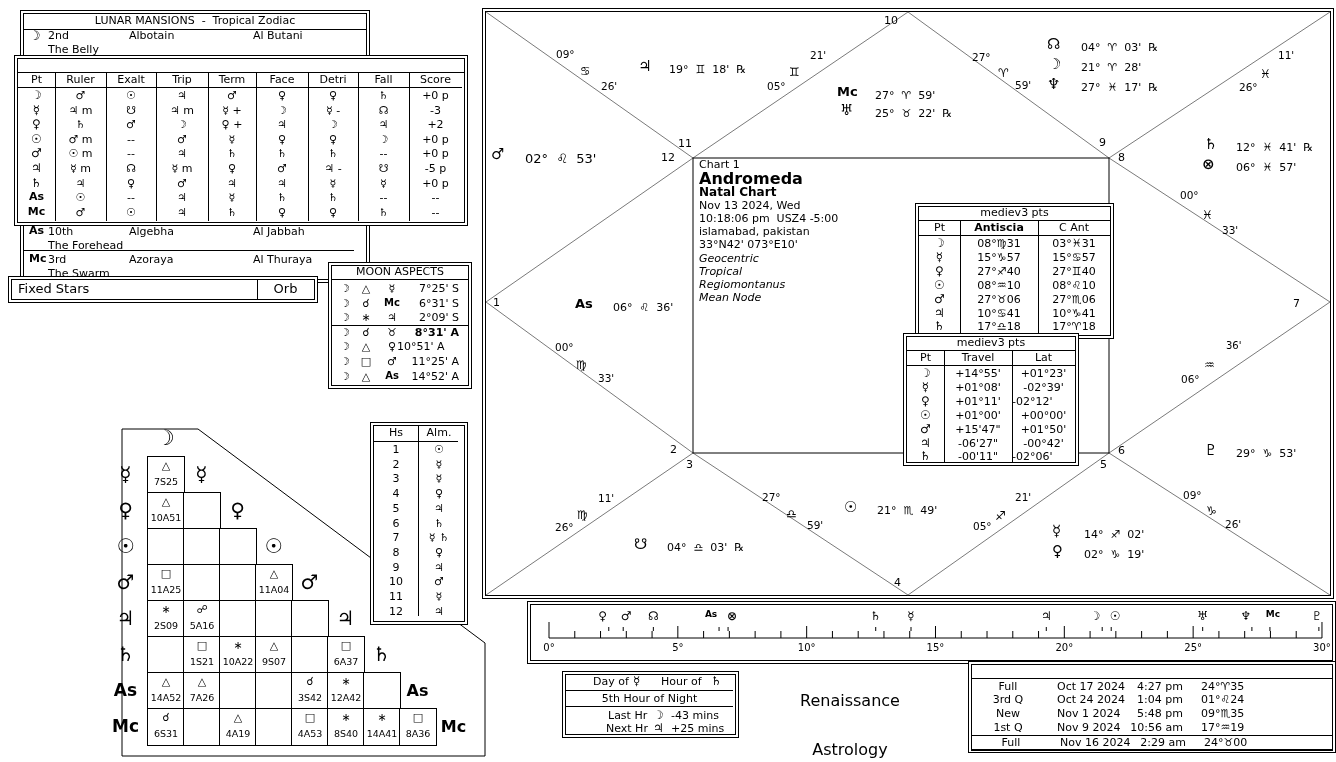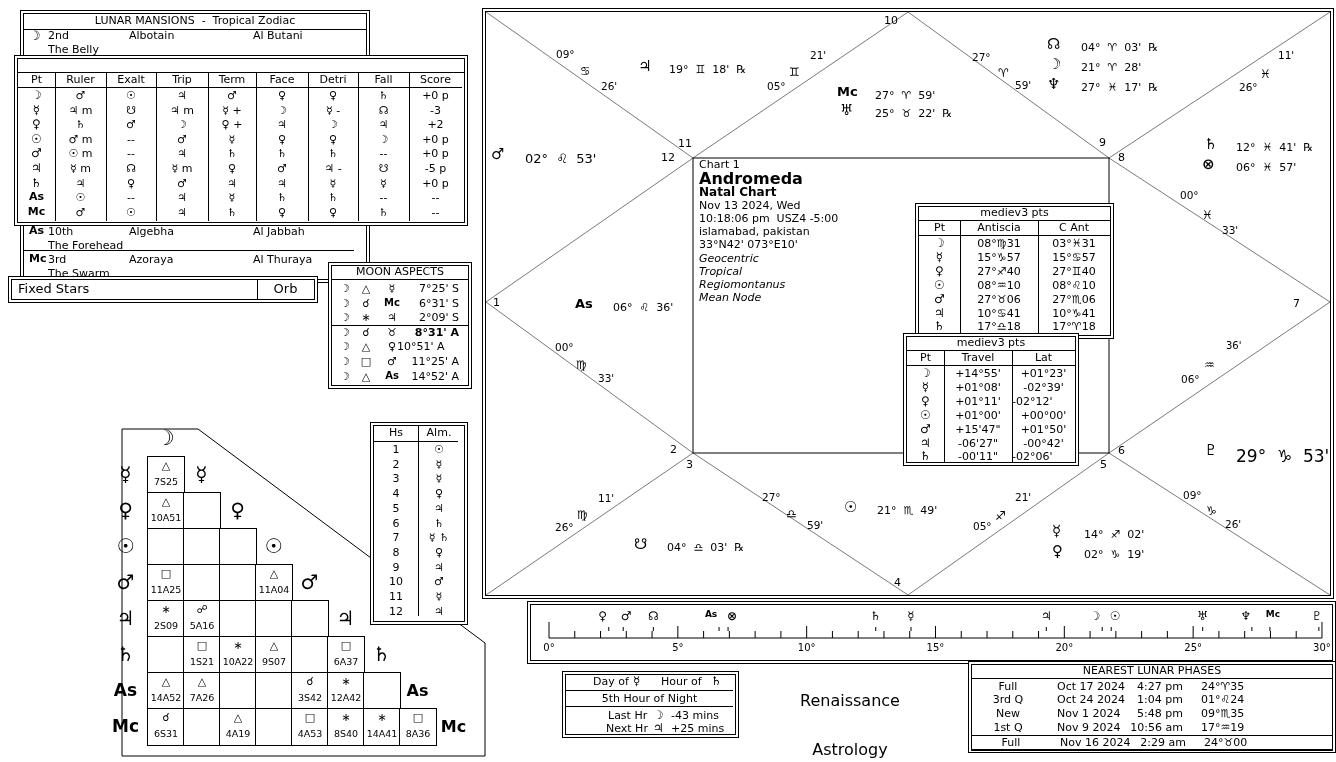--- a/index.html
+++ b/index.html
@@ -320,28 +320,28 @@
       <div class="abs" style="left: 130px; top: 293px; font-size: 11px;">06°  ♌  36'</div>
       <div class="abs" style="left: 151px; top: 528px; font-weight: bold; font-size: 15px;">☋</div>
       <div class="abs" style="left: 184px; top: 533px; font-size: 11px;">04°  ♎  03'  ℞</div>
       <div class="abs" style="left: 361px; top: 491px; font-weight: bold; font-size: 15px;">☉</div>
       <div class="abs" style="left: 394px; top: 496px; font-size: 11px;">21°  ♏  49'</div>
       <div class="abs" style="left: 569px; top: 515px; font-weight: bold; font-size: 15px;">☿</div>
       <div class="abs" style="left: 601px; top: 520px; font-size: 11px;">14°  ♐  02'</div>
       <div class="abs" style="left: 569px; top: 535px; font-weight: bold; font-size: 15px;">♀</div>
       <div class="abs" style="left: 601px; top: 540px; font-size: 11px;">02°  ♑  19'</div>
       <div class="abs" style="left: 721px; top: 434px; font-weight: bold; font-size: 15px;">♇</div>
-      <div class="abs" style="left: 753px; top: 439px; font-size: 17px;">29°  ♑  53'</div>
+      <div class="abs" style="left: 753px; top: 439px; font-size: 11px;">29°  ♑  53'</div>
     </div>
 
   <div class="dbox" id="antiscia-box" style="left:915px;top:203px;width:197px;height:134px;">
     <div class="abs ctr" style="left:4px;top:3px;width:189px;">mediev3 pts</div>
     <div class="hline" style="left:3px;top:16px;width:191px;"></div>
   <div class="abs" style="left: 3px; top: 18px; width: 41px; text-align: center;">Pt</div>
-      <div class="abs" style="left: 44px; top: 18px; width: 78px; text-align: center;">Antiscia</div>
+      <div class="abs" style="left: 44px; top: 18px; width: 78px; text-align: center; font-weight: bold;">Antiscia</div>
       <div class="abs" style="left: 122px; top: 18px; width: 72px; text-align: center;">C Ant</div>
       <div class="abs" style="left: 3px; top: 31px; width: 191px; height: 1px; background: rgb(0, 0, 0);"></div>
       <div class="abs" style="left: 44px; top: 16px; width: 1px; height: calc(100% - 19px); background: rgb(0, 0, 0);"></div>
       <div class="abs" style="left: 122px; top: 16px; width: 1px; height: calc(100% - 19px); background: rgb(0, 0, 0);"></div>
       <div class="abs" style="left: 3px; top: 33px; width: 41px; text-align: center; font-weight: bold; font-size: 12px;">☽</div>
       <div class="abs" style="left: 44px; top: 34px; width: 78px; text-align: center;">08°♍31</div>
       <div class="abs" style="left: 122px; top: 34px; width: 72px; text-align: center;">03°♓31</div>
       <div class="abs" style="left: 3px; top: 46.9px; width: 41px; text-align: center; font-weight: bold; font-size: 12px;">☿</div>
       <div class="abs" style="left: 44px; top: 47.9px; width: 78px; text-align: center;">15°♑57</div>
       <div class="abs" style="left: 122px; top: 47.9px; width: 72px; text-align: center;">15°♋57</div>
@@ -482,21 +482,20 @@
     <div class="abs" style="left:108px;top:51px;">+25 mins</div>
   </div>
 
   <div class="abs ctr" id="brand" style="left:770px;top:670px;width:160px;">
     <div style="font-size:16px;">Renaissance</div>
     <div style="font-size:16px;margin-top:9px;">Astrology</div>
     
   </div>
 
   <div class="dbox" id="phases-box" style="left:968px;top:661px;width:366px;height:90px;">
-    <div class="abs ctr" style="left:4px;top:3px;width:358px;">NEAREST LUNAR PHASES</div>
     <div class="hline" style="left:3px;top:16px;width:360px;"></div>
   <div class="abs" style="left: 4px; top: 18.5px; width: 70px; text-align: center;">Full</div>
       <div class="abs" style="left: 88px; top: 18.5px;">Oct 17 2024</div>
       <div class="abs" style="left: 152px; top: 18.5px; width: 62px; text-align: right;">4:27 pm</div>
       <div class="abs" style="left: 232px; top: 18.5px;">24°♈35</div>
       <div class="abs" style="left: 4px; top: 32.3px; width: 70px; text-align: center;">3rd Q</div>
       <div class="abs" style="left: 88px; top: 32.3px;">Oct 24 2024</div>
       <div class="abs" style="left: 152px; top: 32.3px; width: 62px; text-align: right;">1:04 pm</div>
       <div class="abs" style="left: 232px; top: 32.3px;">01°♌24</div>
       <div class="abs" style="left: 4px; top: 46.1px; width: 70px; text-align: center;">New</div>

